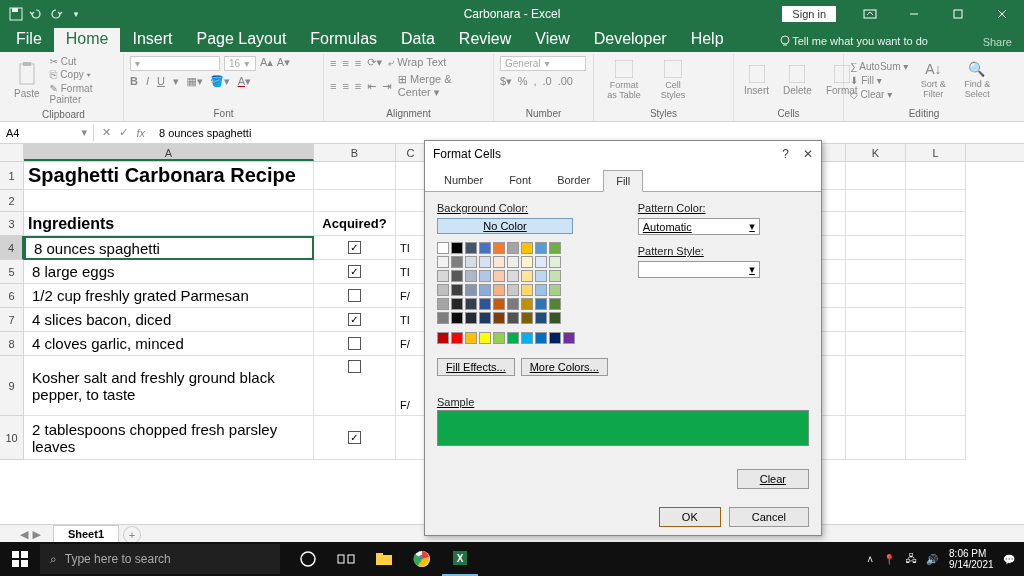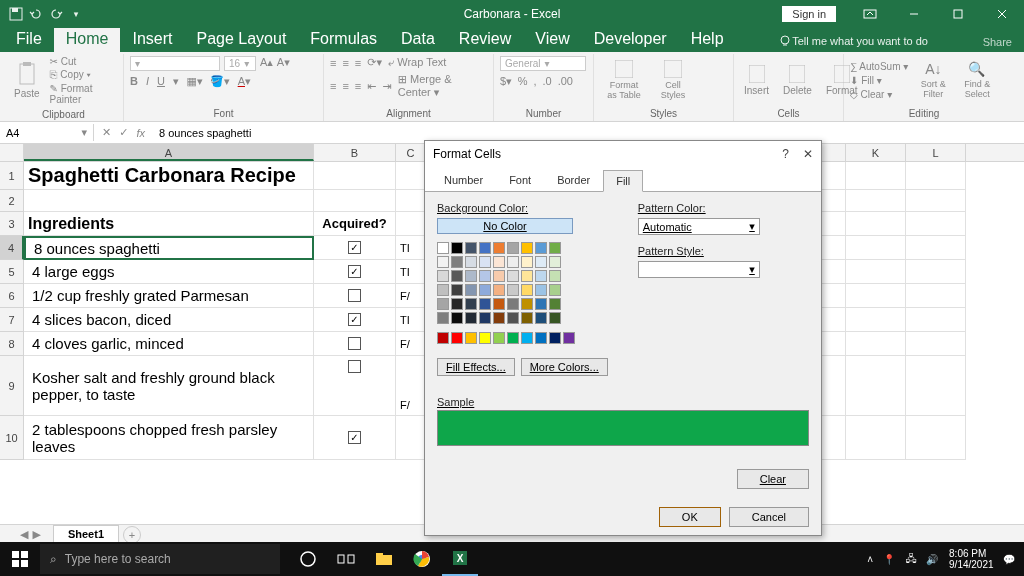--- a/index.html
+++ b/index.html
@@ -415,21 +415,21 @@
         <div class="cell cellRest"></div>
         <div class="cell cellRest"></div>
         <div class="cell cellRest"></div>
         <div class="cell cellRest"></div>
         <div class="cell cellRest"></div>
         <div class="cell cellRest"></div>
         <div class="cell cellRest"></div>
       </div>
       <div class="grid-row" style="height: 24px;">
         <div class="row-num">5</div>
-        <div class="cell cellA ingredient" style="padding-left: 8px;">4 large eggs</div>
+        <div class="cell cellA ingredient" style="padding-left: 8px;">8 large eggs</div>
         <div class="cell cellB">
           <span class="checkbox">✓</span>
         </div>
         <div class="cell cellC">TI</div>
         <div class="cell cellRest"></div>
         <div class="cell cellRest"></div>
         <div class="cell cellRest"></div>
         <div class="cell cellRest"></div>
         <div class="cell cellRest"></div>
         <div class="cell cellRest"></div>

